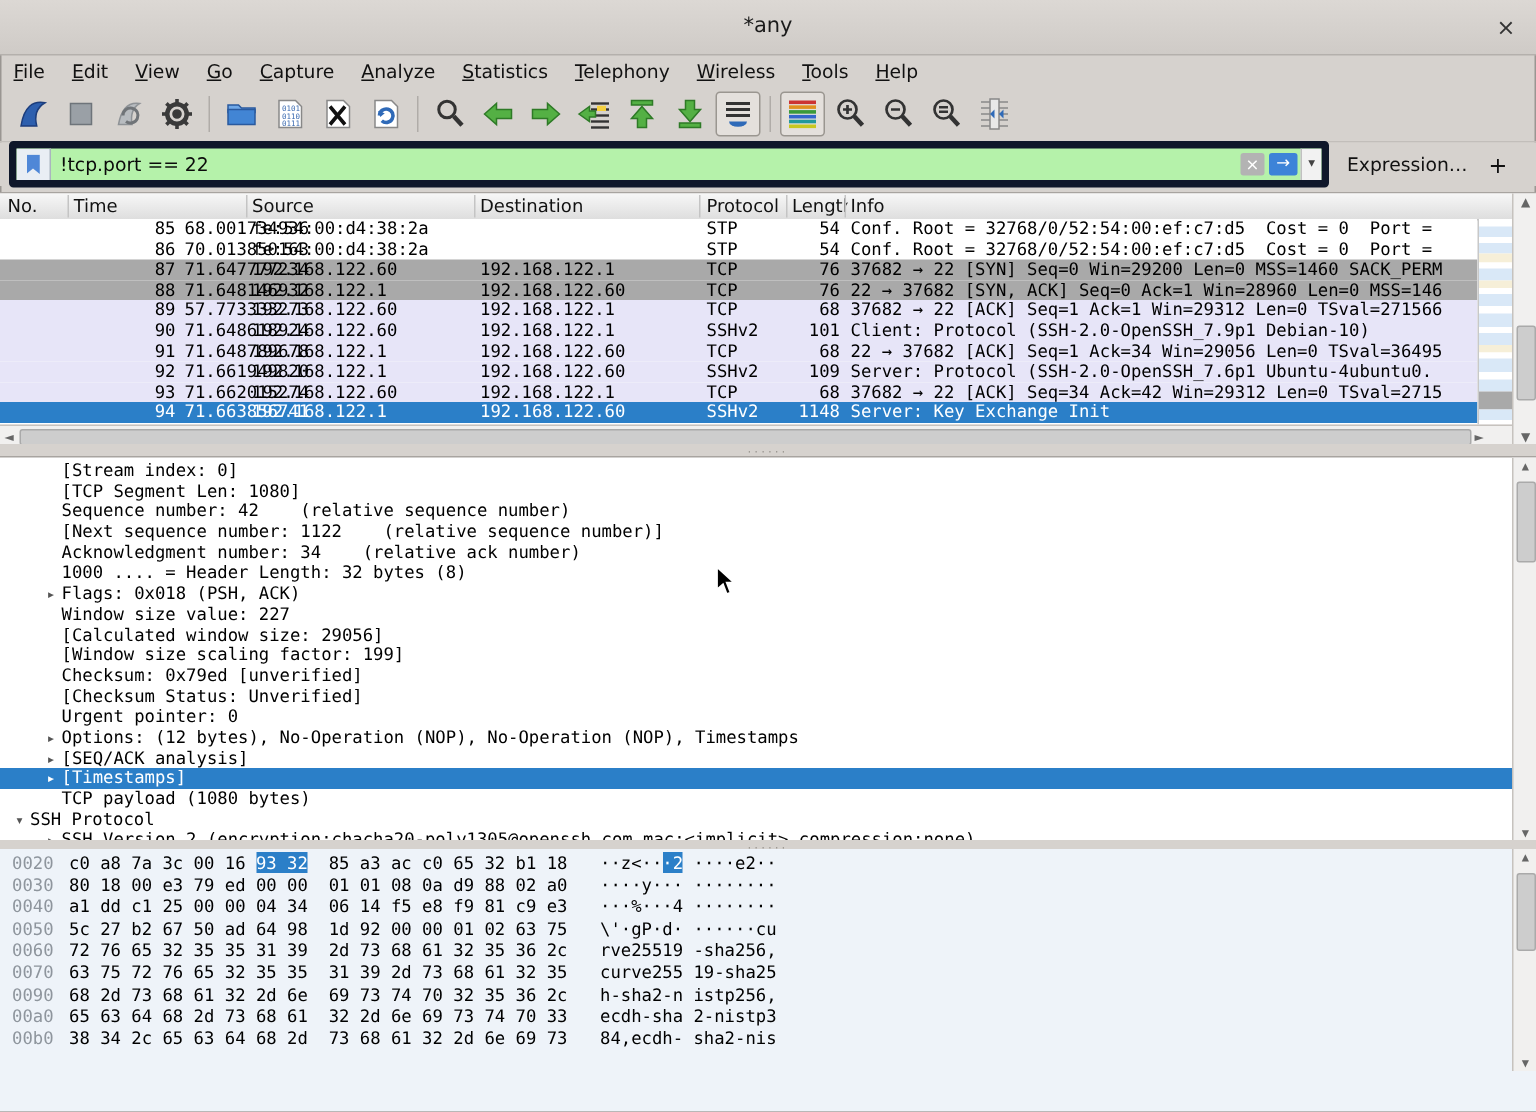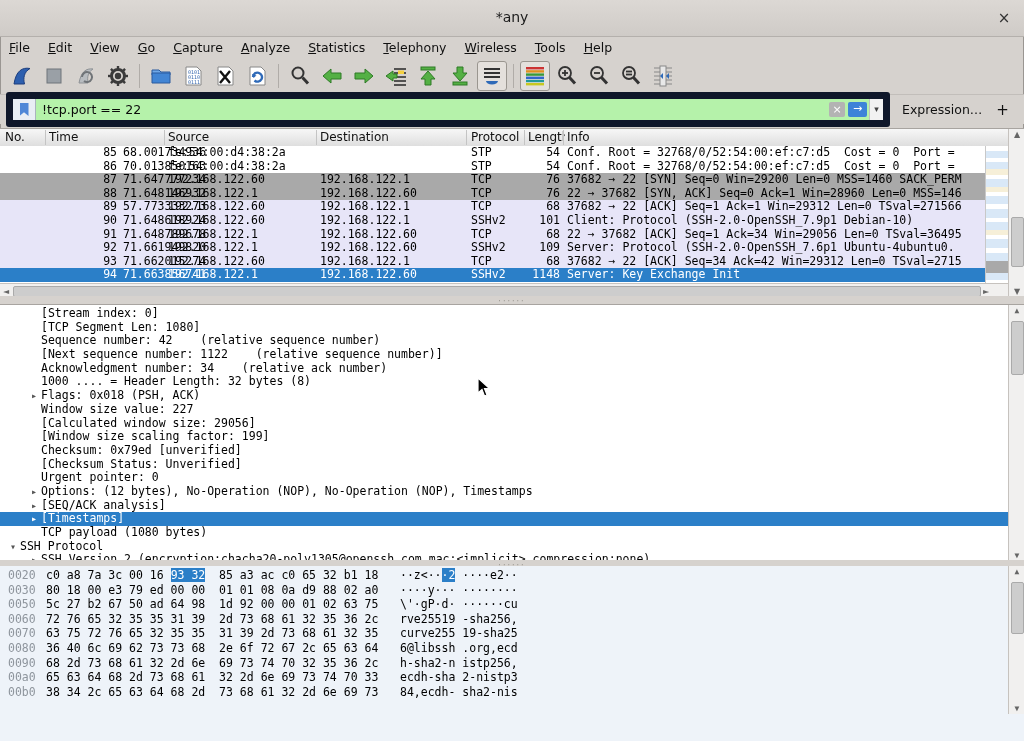--- a/index.html
+++ b/index.html
@@ -18,21 +18,21 @@
   
   #toolbar{position:absolute;left:0;top:58px;width:1024px;height:37px;display:flex;align-items:center;
            padding-left:6px;box-sizing:border-box;border-bottom:1px solid #c2beba;}
   .tbtn{width:30px;height:30px;display:flex;align-items:center;justify-content:center;margin:0 1px;border-radius:3px;}
   .tbtn svg{display:block;}
   .tbtn.pressed{border:1px solid #9a9690;background:#e4e0dc;box-sizing:border-box;}
   .tsep{width:1px;height:24px;background:#b0aca8;margin:0 5px;}
   
   #filterbar{position:absolute;left:0;top:95px;width:1024px;height:29px;display:flex;align-items:center;
              padding:0 6px;box-sizing:border-box;background:#d6d2ce;}
-  #filter-field{flex:0 0 870px;height:21px;border:7px solid #0f172a;border-radius:3px;background:#b5f2aa;
+  #filter-field{flex:0 0 870px;height:21px;border:5px solid #0f172a;border-radius:3px;background:#b5f2aa;
                 display:flex;align-items:center;overflow:hidden;}
   #bookmark-btn{width:22px;height:21px;background:#e9eef4;border-right:1px solid #aab4be;
                 display:flex;align-items:center;justify-content:center;}
   .ribbon{width:9px;height:13px;background:#4f87d7;clip-path:polygon(0 0,100% 0,100% 100%,50% 72%,0 100%);}
   #filter-text{flex:1;font-size:12.5px;color:#0a0a0a;padding-left:6px;white-space:pre;}
   #filter-clear{width:16px;height:15px;background:#b3b3b3;border-radius:2px;color:#fff;font-size:11px;
                 line-height:15px;text-align:center;margin-right:3px;}
   #filter-apply{width:19px;height:15px;background:#3d83d8;border-radius:2px;color:#fff;font-size:11px;
                 line-height:14px;text-align:center;margin-right:2px;}
   #filter-drop{width:13px;height:21px;background:#f2f2f2;border-left:1px solid #c0c0c0;color:#444;
@@ -408,24 +408,24 @@
   </div>
 
   <div class="splitter" style="top:560px;height:6px;">
       <span class="dots">······</span>
     </div>
 
   <div id="hexpane">
     <div id="hex-content">
         <div class="hrow"><span class="h-off">0020</span><span class="h-hex">c0 a8 7a 3c 00 16 <span class="hl">93 32</span>  85 a3 ac c0 65 32 b1 18</span><span class="h-asc">··z&lt;··<span class="hl">·2</span> ····e2··</span></div>
         <div class="hrow"><span class="h-off">0030</span><span class="h-hex">80 18 00 e3 79 ed 00 00  01 01 08 0a d9 88 02 a0</span><span class="h-asc">····y··· ········</span></div>
+        <div class="hrow"><span class="h-off">0040</span><span class="h-hex">a1 dd c1 25 00 00 04 34  06 14 f5 e8 f9 81 c9 e3</span><span class="h-asc">···%···4 ········</span></div>
         <div class="hrow"><span class="h-off">0050</span><span class="h-hex">5c 27 b2 67 50 ad 64 98  1d 92 00 00 01 02 63 75</span><span class="h-asc">\'·gP·d· ······cu</span></div>
         <div class="hrow"><span class="h-off">0060</span><span class="h-hex">72 76 65 32 35 35 31 39  2d 73 68 61 32 35 36 2c</span><span class="h-asc">rve25519 -sha256,</span></div>
         <div class="hrow"><span class="h-off">0070</span><span class="h-hex">63 75 72 76 65 32 35 35  31 39 2d 73 68 61 32 35</span><span class="h-asc">curve255 19-sha25</span></div>
-        <div class="hrow"><span class="h-off">0080</span><span class="h-hex">36 40 6c 69 62 73 73 68  2e 6f 72 67 2c 65 63 64</span><span class="h-asc">6@libssh .org,ecd</span></div>
         <div class="hrow"><span class="h-off">0090</span><span class="h-hex">68 2d 73 68 61 32 2d 6e  69 73 74 70 32 35 36 2c</span><span class="h-asc">h-sha2-n istp256,</span></div>
         <div class="hrow"><span class="h-off">00a0</span><span class="h-hex">65 63 64 68 2d 73 68 61  32 2d 6e 69 73 74 70 33</span><span class="h-asc">ecdh-sha 2-nistp3</span></div>
         <div class="hrow"><span class="h-off">00b0</span><span class="h-hex">38 34 2c 65 63 64 68 2d  73 68 61 32 2d 6e 69 73</span><span class="h-asc">84,ecdh- sha2-nis</span></div>
       </div>
     <div class="sb-v" style="left:1008px;top:0;height:148px;">
       <div class="sb-arrow" style="top:1px;">▲</div>
       <div class="sb-thumb-v" style="top:16px;height:50px;"></div>
       <div class="sb-arrow" style="bottom:1px;">▼</div>
     </div>
   </div>

